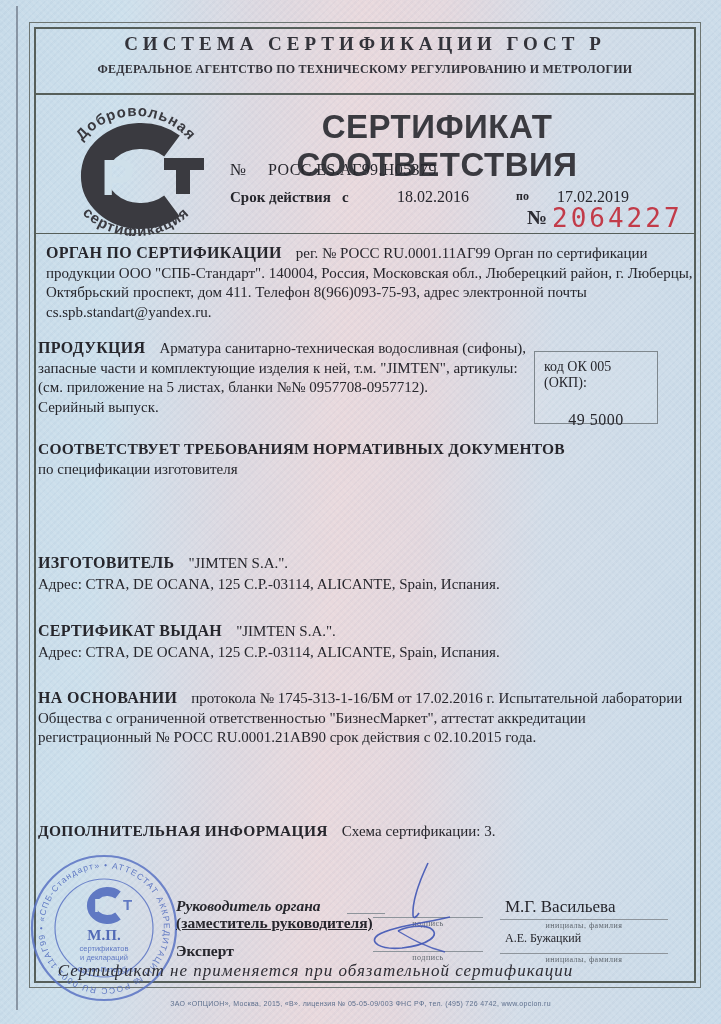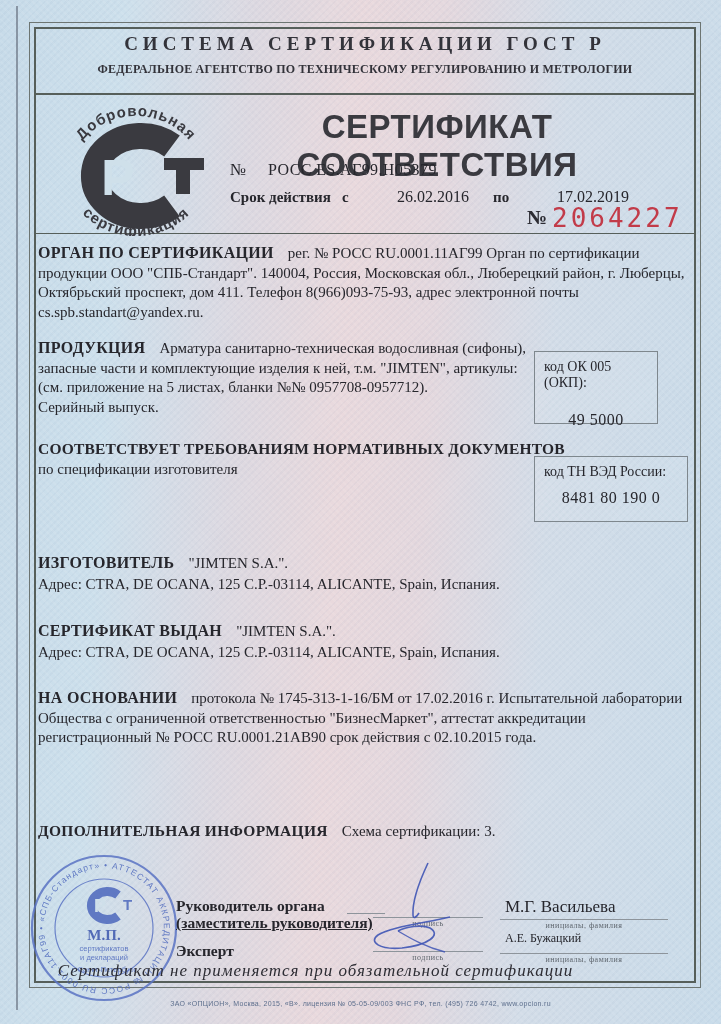--- a/index.html
+++ b/index.html
@@ -26,49 +26,49 @@
   .sys1 { left:30px; top:33px; width:670px; font-weight:bold; font-size:19px; letter-spacing:5px; color:#33333a; }
   .sys2 { left:30px; top:62px; width:670px; font-weight:bold; font-size:12px; letter-spacing:.2px; color:#33333a; }
 
   .doc-title { left:178px; top:108px; width:518px; font-family:"Liberation Sans","DejaVu Sans",sans-serif;
     font-weight:bold; font-size:33px; letter-spacing:.5px; color:#3a3a40; }
 
   .num-label { left:230px; top:160px; font-size:17px; }
   .num-value { left:268px; top:161px; font-size:16px; letter-spacing:.4px; }
   .validity-label { left:230px; top:189px; font-weight:bold; font-size:15px; white-space:pre; }
   .date-from { left:397px; top:188px; font-size:16px; }
-  .po-label { left:493px; top:189px; font-weight:bold; font-size:15px; }
+  .po-label { left:516px; top:189px; font-weight:bold; font-size:12px; }
   .date-to { left:557px; top:188px; font-size:16px;text-align:right; }
   .blank-no-sign { left:527px; top:206px; font-size:20px; font-weight:bold; color:#2c2c33; }
   .blank-no { left:552px; top:203px; font-family:"DejaVu Sans Mono",monospace; font-size:26px; letter-spacing:3px; }
 
   .para { line-height:19.5px; font-size:15px; }
   .slabel { font-weight:bold; font-size:16px; letter-spacing:.3px; }
   .gap { display:inline-block; width:14px; }
 
-  .p-organ { left:38px; top:243px; width:656px; }
+  .p-organ { left:46px; top:243px; width:656px; }
   .p-prod  { left:38px; top:338px; width:506px; }
   .p-conf-label { left:38px; top:440px; font-weight:bold; font-size:15.5px; letter-spacing:.2px; }
   .p-conf-text  { left:38px; top:461px; font-size:15px; }
   .p-made  { left:38px; top:554px; font-size:15px; }
   .p-made-addr { left:38px; top:576px; font-size:15px; }
   .p-issued { left:38px; top:622px; font-size:15px; }
   .p-issued-addr { left:38px; top:644px; font-size:15px; }
   .p-basis { left:38px; top:688px; width:656px; }
   .p-add   { left:38px; top:822px; font-size:15px; }
 
   .code-box { border:1px solid #7e878d; background:rgba(255,255,255,.06); }
   .code-box .cb-label { padding:7px 0 0 9px; font-size:14px; }
   .cb1 { left:534px; top:351px; width:124px; height:73px; }
   .cb2 { left:534px; top:456px; width:154px; height:66px; }
   .cb-value { width:100%; text-align:center; font-size:16px; letter-spacing:.5px; }
   .cb1 .cb-value { margin-top:20px; }
   .cb2 .cb-value { margin-top:9px; }
 
-  .sig-role1 { left:176px; top:897px; font-weight:bold; font-size:15.5px; }
+  .sig-role1 { left:176px; top:897px; font-weight:bold; font-size:15.5px;font-style:italic; }
   .sig-role1b { left:176px; top:914px; font-weight:bold; font-size:15.5px; text-decoration:underline; }
   .sig-role2 { left:176px; top:942px; font-weight:bold; font-size:15.5px; }
   .sig-line { height:1px; background:#8d949b; }
   .sig-cap { font-size:8px; letter-spacing:.5px; color:#5d646c; text-align:center; }
   .name1 { left:505px; top:897px; font-size:17px; }
   .name2 { left:505px; top:931px; font-size:12px; }
 
   .notice { left:34px; top:961px; width:563px; font-size:17px; letter-spacing:1px; color:#2d2d34;font-style:italic; }
   .printinfo { left:0; top:1000px; width:721px; font-size:7px; letter-spacing:.3px; color:#5d6f8d;
     font-family:"Liberation Sans","DejaVu Sans",sans-serif; }
@@ -107,42 +107,38 @@
     <text font-size="15" font-weight="bold" fill="#3a3a40" letter-spacing="1">
       <textPath href="#arcBot" startOffset="50%" text-anchor="middle">сертификация</textPath>
     </text>
   </svg>
 
   <div class="abs ctr doc-title">СЕРТИФИКАТ СООТВЕТСТВИЯ</div>
 
   <span class="abs num-label">№</span>
   <span class="abs num-value">РОСС ES.АГ99.Н05379</span>
   <span class="abs validity-label">Срок действия   с</span>
-  <span class="abs date-from">26.02.2016</span>
+  <span class="abs date-from">18.02.2016</span>
   <span class="abs po-label">по</span>
   <span class="abs date-to">17.02.2019</span>
   <span class="abs blank-no-sign">№</span>
   <span class="abs blank-no" style="color:#c23b49;">2064227</span>
 
   <p class="abs para p-organ"><span class="slabel">ОРГАН ПО СЕРТИФИКАЦИИ</span><span class="gap"></span><span>рег. № РОСС RU.0001.11АГ99 Орган по сертификации продукции ООО "СПБ-Стандарт". 140004, Россия, Московская обл., Люберецкий район, г. Люберцы, Октябрьский проспект, дом 411. Телефон 8(966)093-75-93, адрес электронной почты cs.spb.standart@yandex.ru.</span></p>
 
   <p class="abs para p-prod"><span class="slabel">ПРОДУКЦИЯ</span><span class="gap"></span><span>Арматура санитарно-техническая водосливная (сифоны), запасные части и комплектующие изделия к ней, т.м. "JIMTEN", артикулы: (см. приложение на 5 листах, бланки №№ 0957708-0957712).</span><br><span>Серийный выпуск.</span></p>
 
   <div class="abs code-box cb1">
     <div class="cb-label">код ОК 005 (ОКП):</div>
     <div class="cb-value">49 5000</div>
   </div>
 
   <div class="abs p-conf-text">по спецификации изготовителя</div>
   <div class="abs p-conf-label">СООТВЕТСТВУЕТ ТРЕБОВАНИЯМ НОРМАТИВНЫХ ДОКУМЕНТОВ</div>
 
-  <div class="abs code-box cb2">
-    <div class="cb-label">код ТН ВЭД России:</div>
-    <div class="cb-value">8481 80 190 0</div>
-  </div>
 
   <p class="abs p-made"><span class="slabel">ИЗГОТОВИТЕЛЬ</span><span class="gap"></span><span>"JIMTEN S.A.".</span></p>
   <div class="abs p-made-addr">Адрес: CTRA, DE OCANA, 125 C.P.-03114, ALICANTE, Spain, Испания.</div>
 
   <p class="abs p-issued"><span class="slabel">СЕРТИФИКАТ ВЫДАН</span><span class="gap"></span><span>"JIMTEN S.A.".</span></p>
   <div class="abs p-issued-addr">Адрес: CTRA, DE OCANA, 125 C.P.-03114, ALICANTE, Spain, Испания.</div>
 
   <p class="abs para p-basis"><span class="slabel">НА ОСНОВАНИИ</span><span class="gap"></span><span>протокола № 1745-313-1-16/БМ от 17.02.2016 г. Испытательной лаборатории Общества с ограниченной ответственностью "БизнесМаркет", аттестат аккредитации регистрационный № РОСС RU.0001.21АВ90 срок действия с 02.10.2015 года.</span></p>
 
   <p class="abs p-add"><span class="slabel" style="font-size:15.5px;">ДОПОЛНИТЕЛЬНАЯ ИНФОРМАЦИЯ</span><span class="gap"></span><span>Схема сертификации: 3.</span></p>

